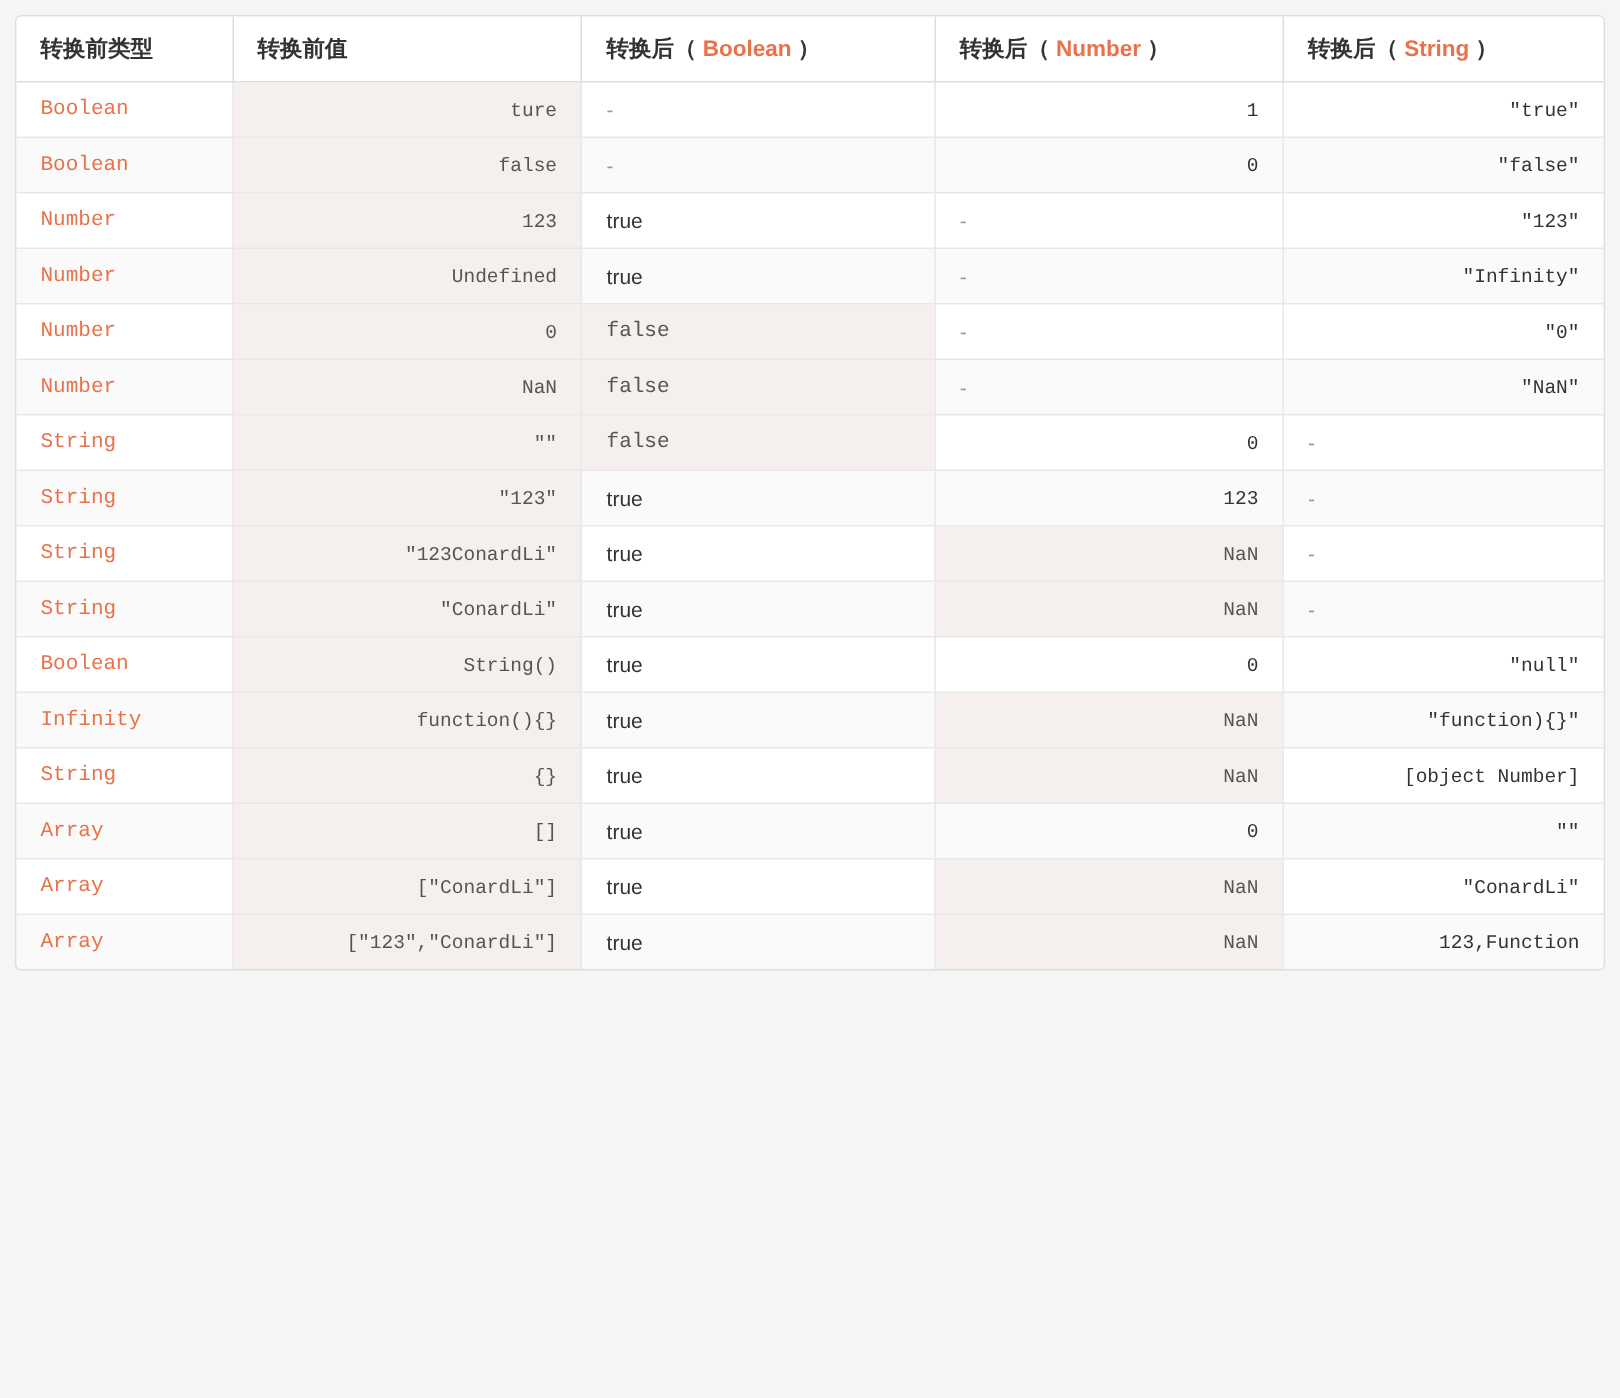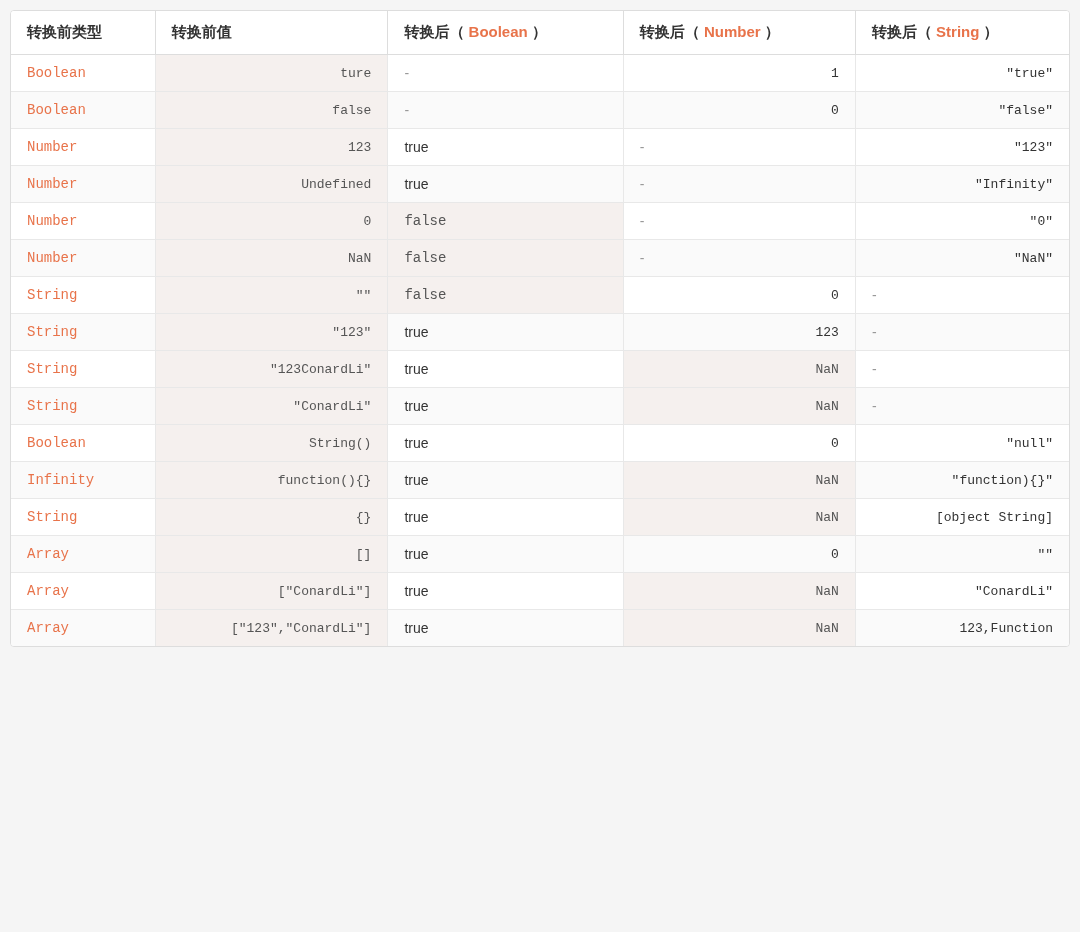--- a/index.html
+++ b/index.html
@@ -204,21 +204,21 @@
           <td class="value-cell code-text">function(){}</td>
           <td>true</td>
           <td class="bool-false code-text">NaN</td>
           <td class="code-text">"function){}"</td>
         </tr>
         <tr>
           <td class="type-cell">String</td>
           <td class="value-cell code-text">{}</td>
           <td>true</td>
           <td class="bool-false code-text">NaN</td>
-          <td class="code-text">[object String]</td>
+          <td class="code-text">[object Number]</td>
         </tr>
         <tr>
           <td class="type-cell">Array</td>
           <td class="value-cell code-text">[]</td>
           <td>true</td>
           <td class="code-text">0</td>
           <td class="code-text">""</td>
         </tr>
         <tr>
           <td class="type-cell">Array</td>

